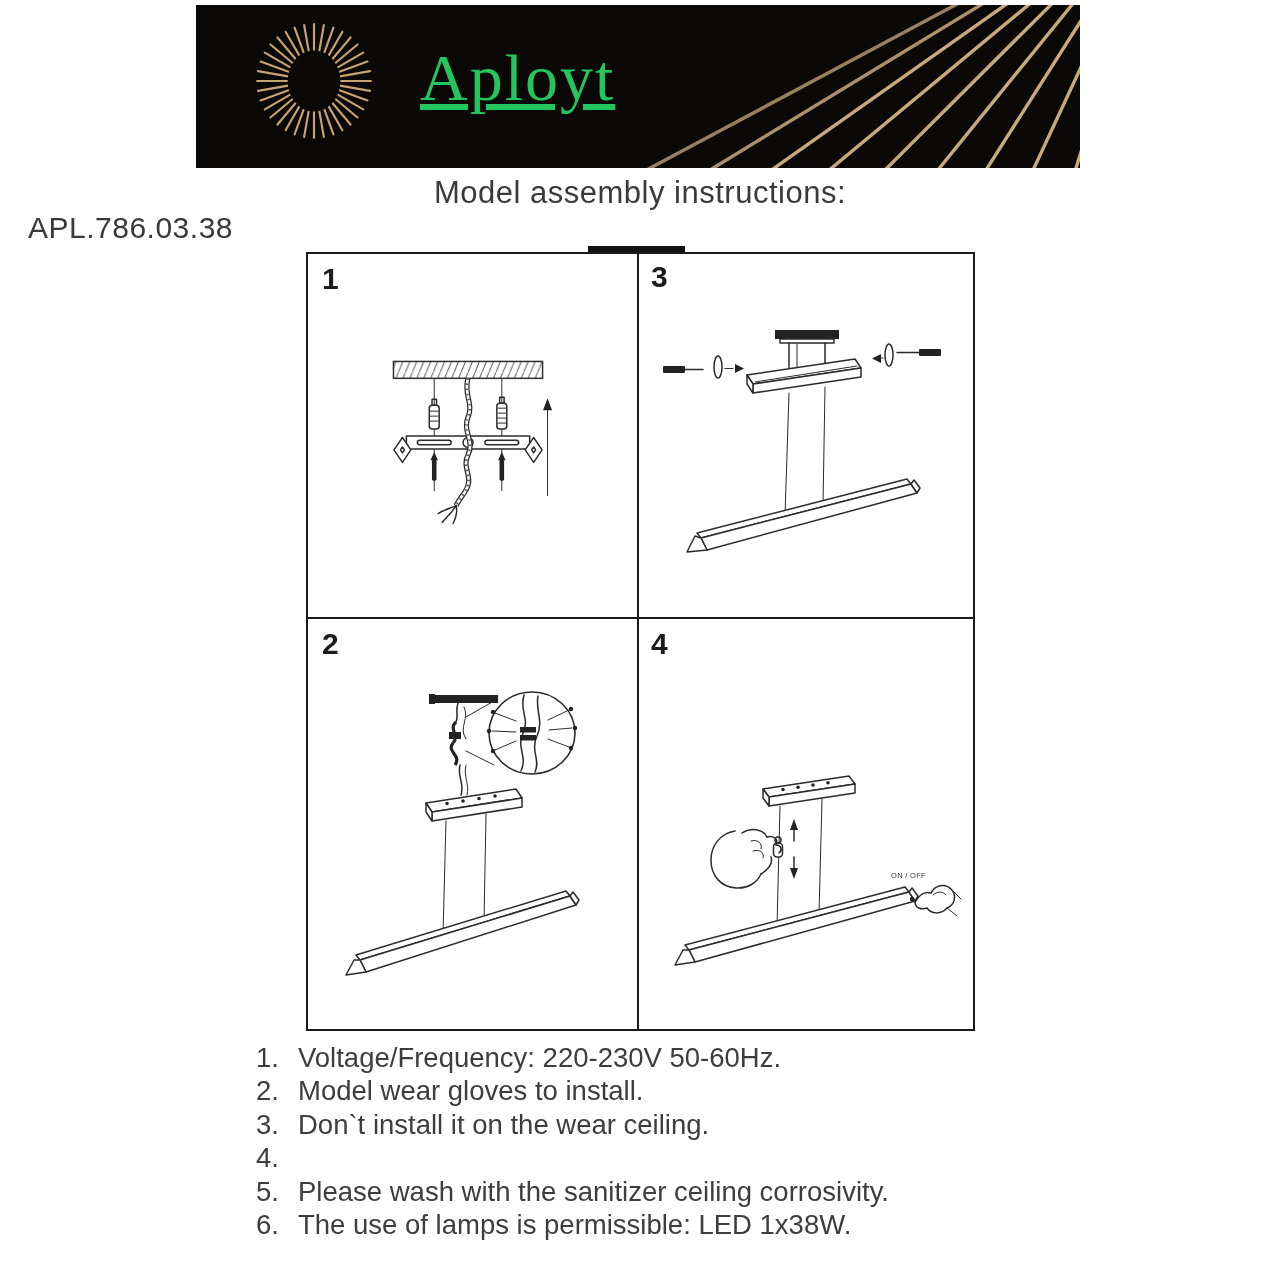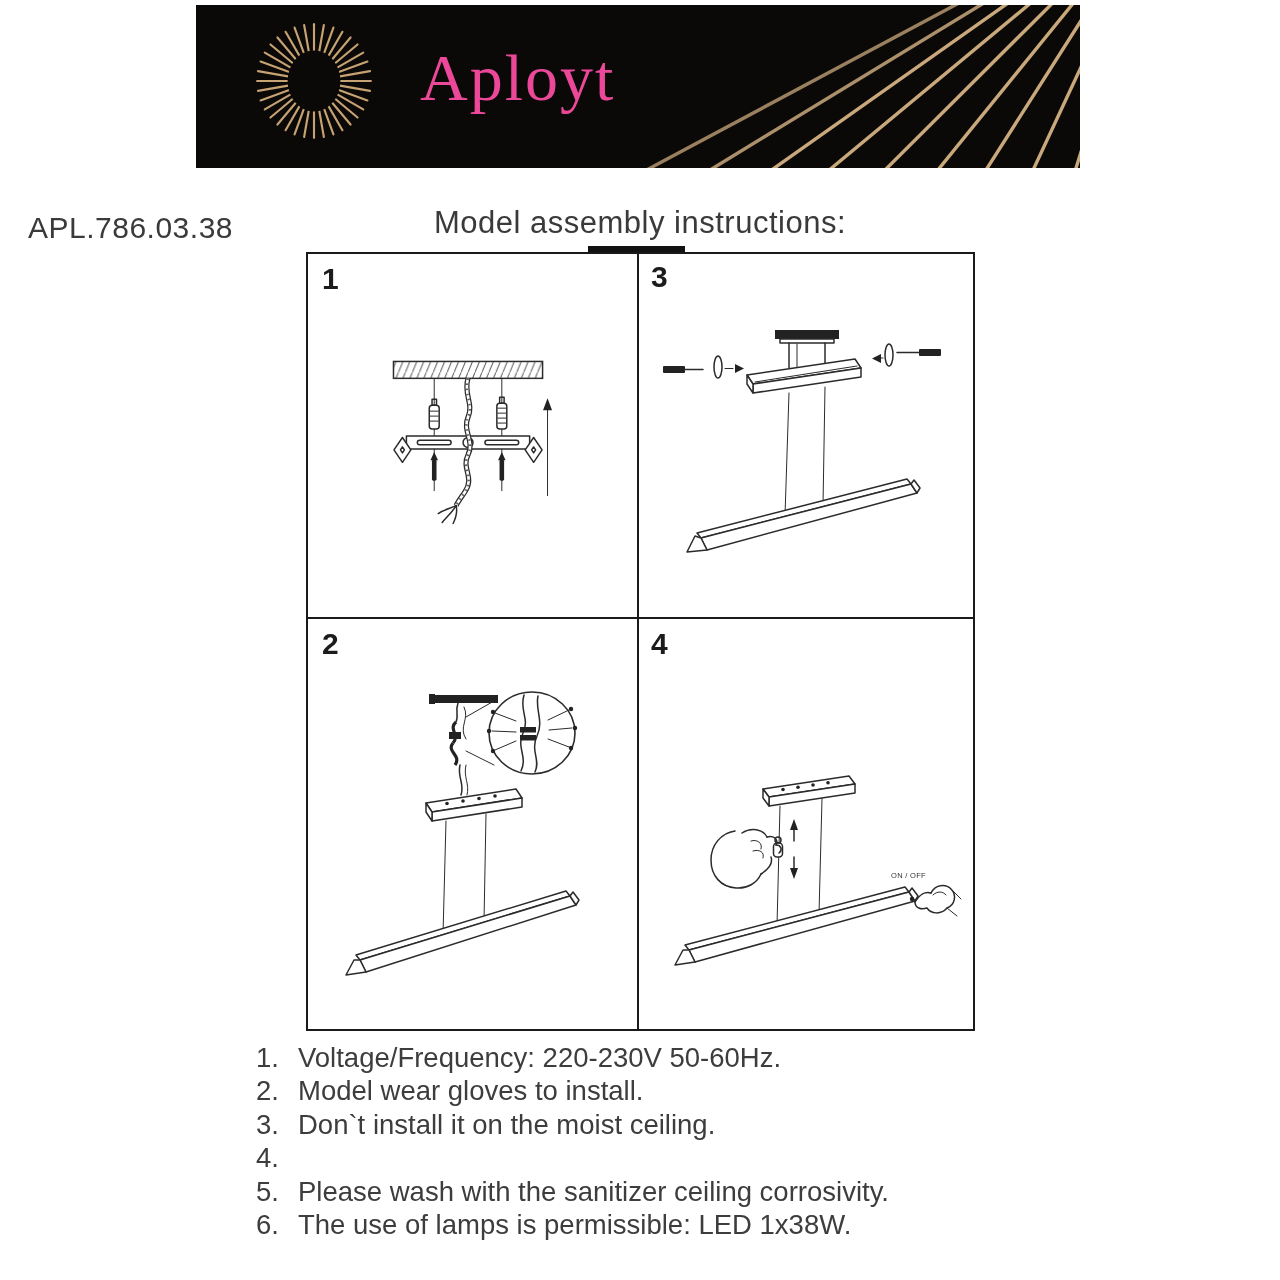--- a/index.html
+++ b/index.html
@@ -5,25 +5,25 @@
   html,body{margin:0;padding:0;}
   body{
     width:1280px;height:1280px;position:relative;background:#ffffff;
     font-family:"Liberation Sans", sans-serif;color:#3a3a3a;overflow:hidden;
   }
   
   .banner{position:absolute;left:196px;top:5px;width:884px;height:163px;background:#0b0907;overflow:hidden;}
   .logo-svg{position:absolute;left:52px;top:10px;width:132px;height:132px;}
   .brand{
     position:absolute;left:224px;top:40px;font-family:"Liberation Serif", serif;
-    font-size:66px;font-weight:400;color:#ec4899;letter-spacing:2px;line-height:1;
+    font-size:66px;font-weight:400;color:#22c55e;letter-spacing:2px;line-height:1;text-decoration:underline;
   }
   .fan-svg{position:absolute;left:0;top:0;width:884px;height:163px;}
   
-  .title1{position:absolute;left:0;top:175px;width:1280px;text-align:center;font-size:31px;color:#3a3a3a;letter-spacing:.5px;margin-top:30px;}
+  .title1{position:absolute;left:0;top:175px;width:1280px;text-align:center;font-size:31px;color:#3a3a3a;letter-spacing:.5px;}
   .title2{position:absolute;left:0;top:211px;width:1280px;text-align:left;font-size:30px;color:#3a3a3a;letter-spacing:.5px;padding-left:28px;}
   
   .grid{position:absolute;left:306px;top:252px;width:669px;height:779px;border:2px solid #1a1a1a;box-sizing:border-box;background:#fff;}
   .vdiv{position:absolute;left:637px;top:252px;width:2px;height:779px;background:#1a1a1a;}
   .hdiv{position:absolute;left:306px;top:617px;width:669px;height:2px;background:#1a1a1a;}
   .tickmark{position:absolute;left:588px;top:246px;width:97px;height:6px;background:#121212;}
   .pnum{position:absolute;font-size:30px;font-weight:700;color:#1c1c1c;line-height:1;}
   .pnum.n1{left:322px;top:264px;} .pnum.n3{left:651px;top:262px;}
   .pnum.n2{left:322px;top:629px;} .pnum.n4{left:651px;top:629px;}
   .diag{position:absolute;}
@@ -327,21 +327,21 @@
   <div class="row">
     <span class="num">1.</span>
     <span class="txt">Voltage/Frequency: 220-230V 50-60Hz.</span>
   </div>
   <div class="row">
     <span class="num">2.</span>
     <span class="txt">Model wear gloves to install.</span>
   </div>
   <div class="row">
     <span class="num">3.</span>
-    <span class="txt">Don`t install it on the moist ceiling.</span>
+    <span class="txt">Don`t install it on the wear ceiling.</span>
   </div>
   <div class="row">
     <span class="num">4.</span>
   </div>
   <div class="row">
     <span class="num">5.</span>
     <span class="txt">Please wash with the sanitizer ceiling corrosivity.</span>
   </div>
   <div class="row">
     <span class="num">6.</span>

